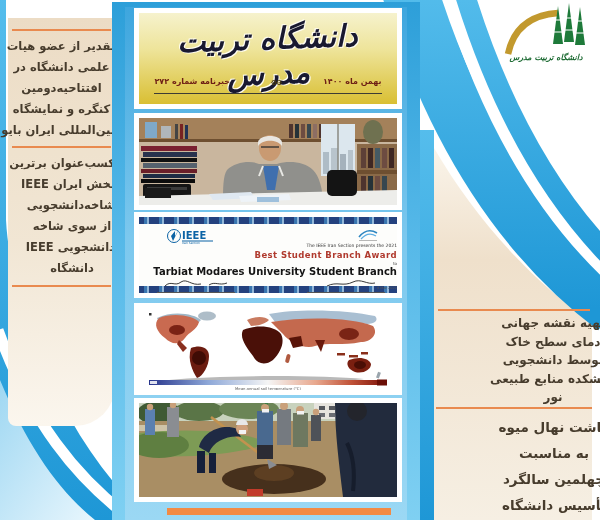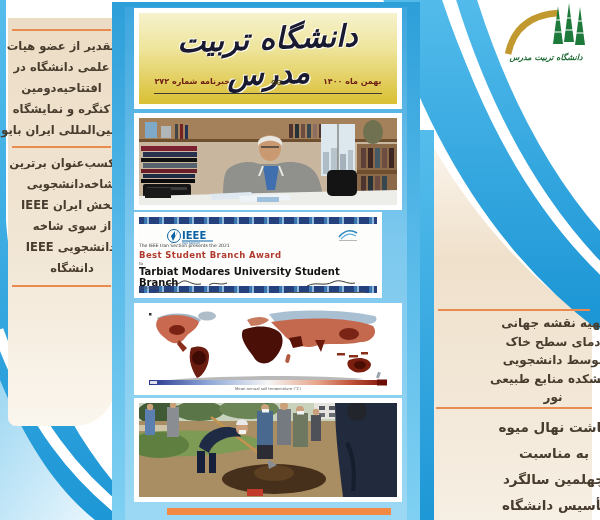--- a/index.html
+++ b/index.html
@@ -26,21 +26,21 @@
         text-shadow:0 0 1px #fff,1px 1px 0 #fffdf0,-1px -1px 0 #fffdf0;}
   .mh-info{position:absolute;left:6%;right:6%;top:63px;display:flex;justify-content:space-between;
         align-items:flex-end;font-size:8px;font-weight:bold;color:#6e1f15;}
   .mh-info span{direction:rtl;}
   .mh-orn{color:#4a3a08;font-size:9px;letter-spacing:2px;}
   .mh-rule{position:absolute;left:6%;right:6%;top:80px;border-top:1.5px solid #3c3c34;}
   
   .cert{background:#fdfdfb;}
   .cert-band{position:absolute;left:0;right:0;height:7px;
      background:repeating-linear-gradient(90deg,#24417e 0 5px,#3a76b0 5px 8px,#93b7d8 8px 10px,#24417e 10px 15px);}
-  .cline{position:absolute;left:0;right:0;text-align:left;color:#333;}
+  .cline{position:absolute;left:0;right:0;text-align:right;color:#333;}
   .cert-presenter{top:26px;font-size:4.5px;}
   .cert-title{top:33px;font-size:8.5px;font-weight:bold;color:#b03a2e;letter-spacing:.4px;}
   .cert-to{top:44px;font-size:4px;}
   .cert-recipient{top:49px;font-size:10px;font-weight:bold;color:#141414;}
   .cert-date{top:69px;font-size:3.5px;color:#555;}
   .sig{position:absolute;width:78px;text-align:center;color:#444;}
   .sig .nm{font-size:3.6px;font-weight:bold;border-top:1px solid #555;padding-top:1px;}
   
   .foot-bar{left:42px;top:501px;width:224px;height:7px;background:#f28a44;}
   
@@ -96,22 +96,22 @@
     <div class="ptxt" style="font-size:11.5px;line-height:21px;">
         <div class="tline">تقدیر از عضو هیات</div>
         <div class="tline">علمی دانشگاه در</div>
         <div class="tline">افتتاحیه‌دومین</div>
         <div class="tline">کنگره و نمایشگاه</div>
         <div class="tline">بین‌المللی ایران بایو</div>
       </div>
     <div class="sep" style="margin:5px 4px 5px 4px;"></div>
     <div class="ptxt" style="font-size:11.5px;line-height:21px;padding-left:21px;">
         <div class="tline">کسب‌عنوان برترین</div>
+        <div class="tline">بخش ایران IEEE</div>
         <div class="tline">شاخه‌دانشجویی</div>
-        <div class="tline">بخش ایران IEEE</div>
         <div class="tline">از سوی شاخه</div>
         <div class="tline">دانشجویی IEEE</div>
         <div class="tline">دانشگاه</div>
       </div>
     <div class="sep" style="margin:6px 4px 0 4px;"></div>
   </div>
 
   <div class="abs sep" style="left:438px;top:309px;width:152px;"></div>
   <div class="abs rp" style="left:434px;top:314px;width:158px;font-size:12px;line-height:18.5px;">
       <div class="tline">تهیه نقشه جهانی</div>
@@ -203,21 +203,21 @@
             <polygon points="0,78 258,72 258,87 0,87" fill="#ededea"></polygon>
             <polygon points="70,76 112,74 116,80 74,82" fill="#dfe8f1"></polygon>
             <polygon points="100,78 150,76 152,82 102,84" fill="#eef3f8"></polygon>
             <rect x="118" y="79" width="22" height="5" fill="#9fc0dc"></rect>
             <rect x="6" y="70" width="26" height="10" fill="#1a1a1a"></rect>
             <rect x="188" y="52" width="30" height="26" rx="5" fill="#141414"></rect>
           </svg>
         </div>
       </div>
 
-      <div class="blk" style="left:9px;top:205px;width:248px;height:86px;">
+      <div class="blk" style="left:9px;top:205px;width:268px;height:86px;">
         <div class="fill cert">
           <div class="cert-band" style="top:0;"></div>
           <div class="cert-band" style="bottom:0;"></div>
           <svg class="abs" style="left:26px;top:11px;" width="52" height="16" viewBox="0 0 52 16">
             <path d="M6,8 L10,3 L10,8 L14,1 L8,13 Z" fill="#0b63a5"></path>
             <circle cx="9" cy="8" r="6.5" fill="none" stroke="#0b63a5" stroke-width="1"></circle>
             <text x="17" y="11" font-size="10" font-weight="bold" fill="#0b63a5">IEEE</text>
             <line x1="17" y1="13" x2="48" y2="13" stroke="#0b63a5" stroke-width="1"></line>
             <text x="17" y="16" font-size="3" fill="#0b63a5">Iran Section</text>
           </svg>

